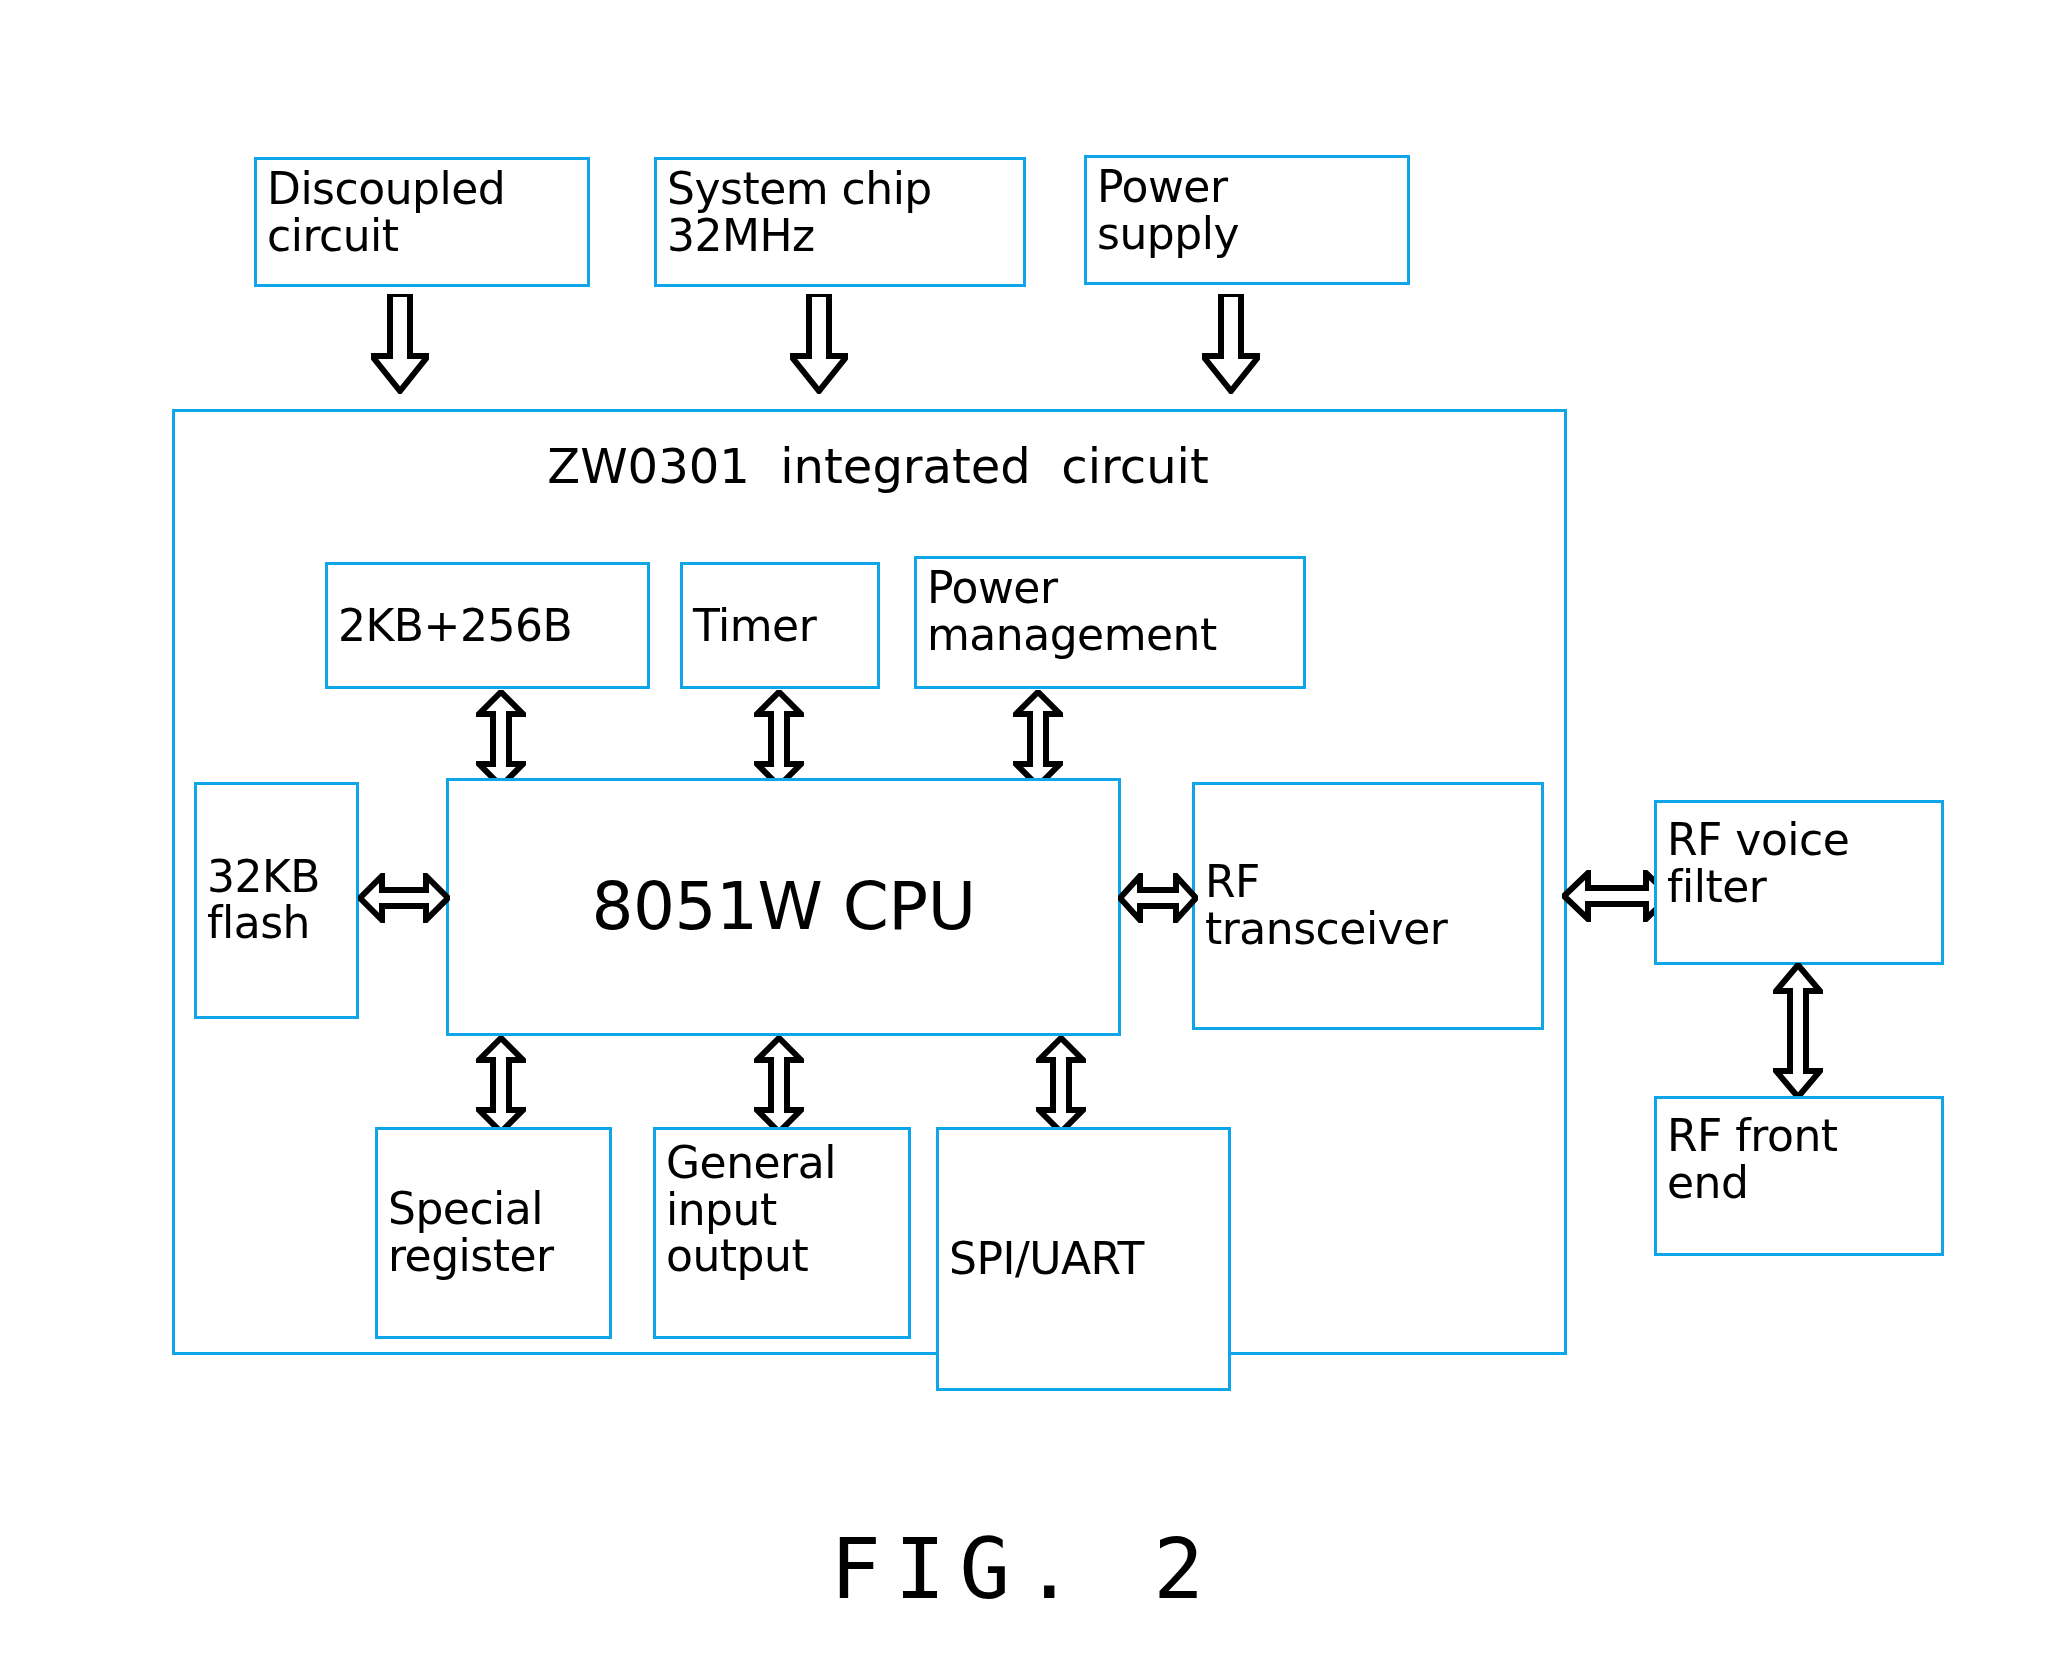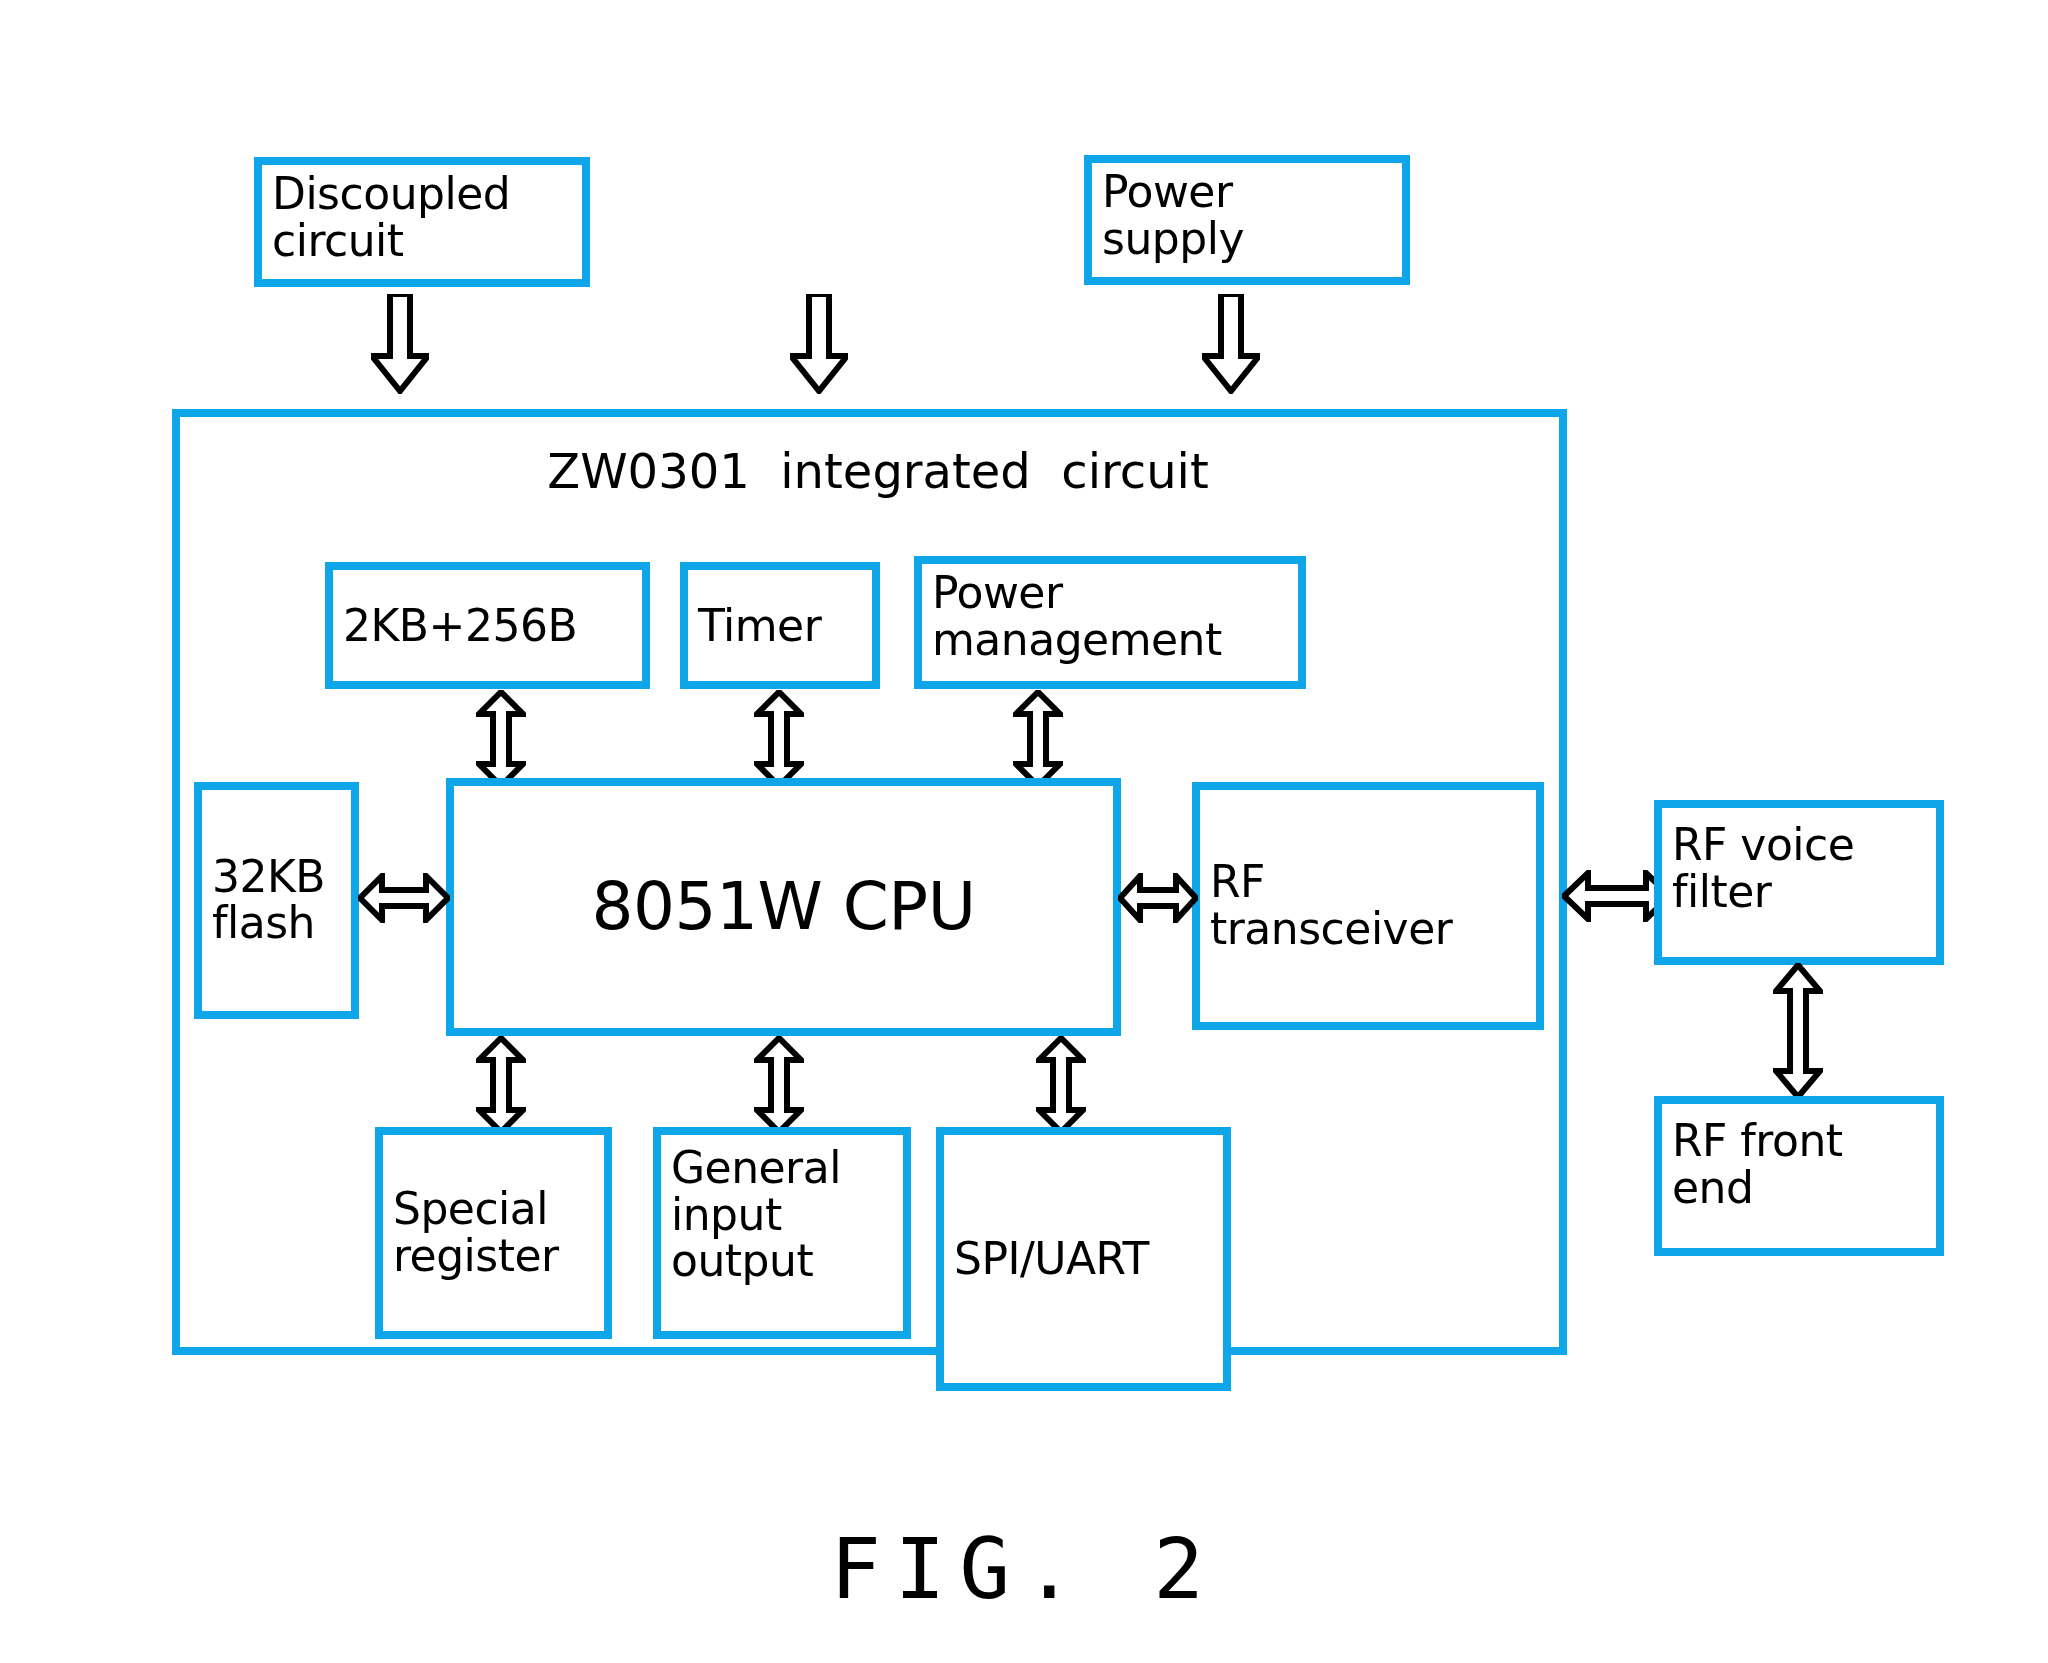--- a/index.html
+++ b/index.html
@@ -16,21 +16,21 @@
     overflow: hidden;
   }
   #stage {
     position: absolute;
     left: 0; top: 0;
     width: 2048px;
     height: 1663px;
   }
   .box {
     position: absolute;
-    border: 8px solid #0ea5e9;
+    border: 3px solid #0ea5e9;
     background: #ffffff;
     box-sizing: border-box;
   }
   .box .lbl {
     position: absolute;
     left: 10px;
     right: 4px;
     font-family: "DejaVu Sans", sans-serif;
     font-size: 44px;
     line-height: 1.06;
@@ -76,20 +76,24 @@
 </head>
 <body>
 
 <div id="stage">
 
   <div class="box" style="left:254px; top:157px; width:336px; height:130px;">
     <div class="lbl top">Discoupled
 circuit</div>
   </div>
 
+  <div class="box" style="left:654px; top:157px; width:372px; height:130px;">
+    <div class="lbl top">System  chip
+32MHz</div>
+  </div>
 
   <div class="box" style="left:1084px; top:155px; width:326px; height:130px;">
     <div class="lbl top">Power
 supply</div>
   </div>
 
   <div class="arrow" style="left:371px; top:294px;">
     <svg width="58" height="100" viewBox="0 0 58 100">
       <polygon points="19,0 39,0 39,62 57,62 29,97 1,62 19,62" fill="#ffffff" stroke="#000000" stroke-width="6" stroke-linejoin="miter"></polygon>
     </svg>

